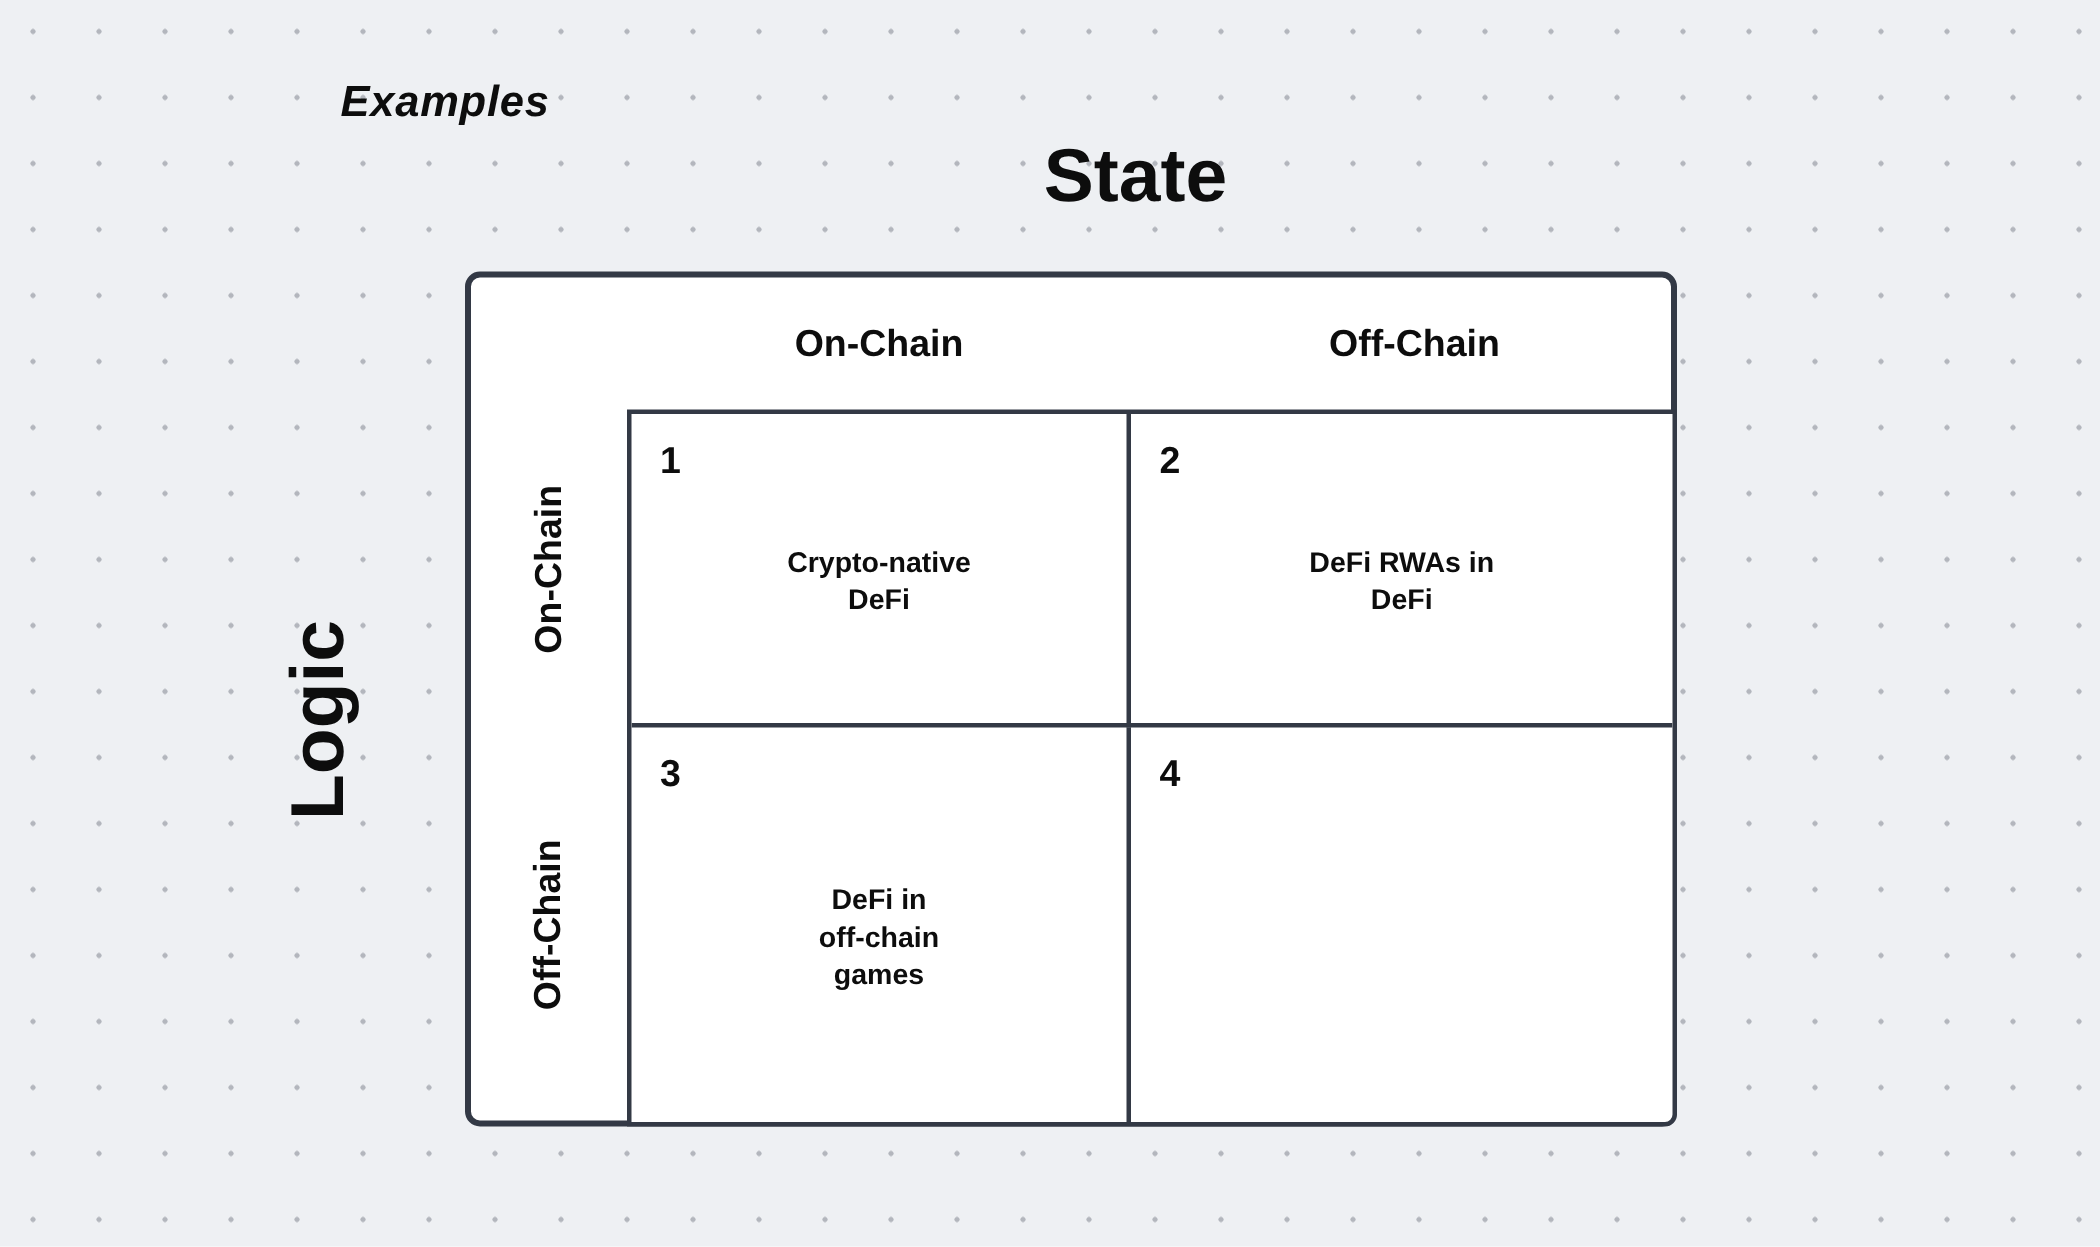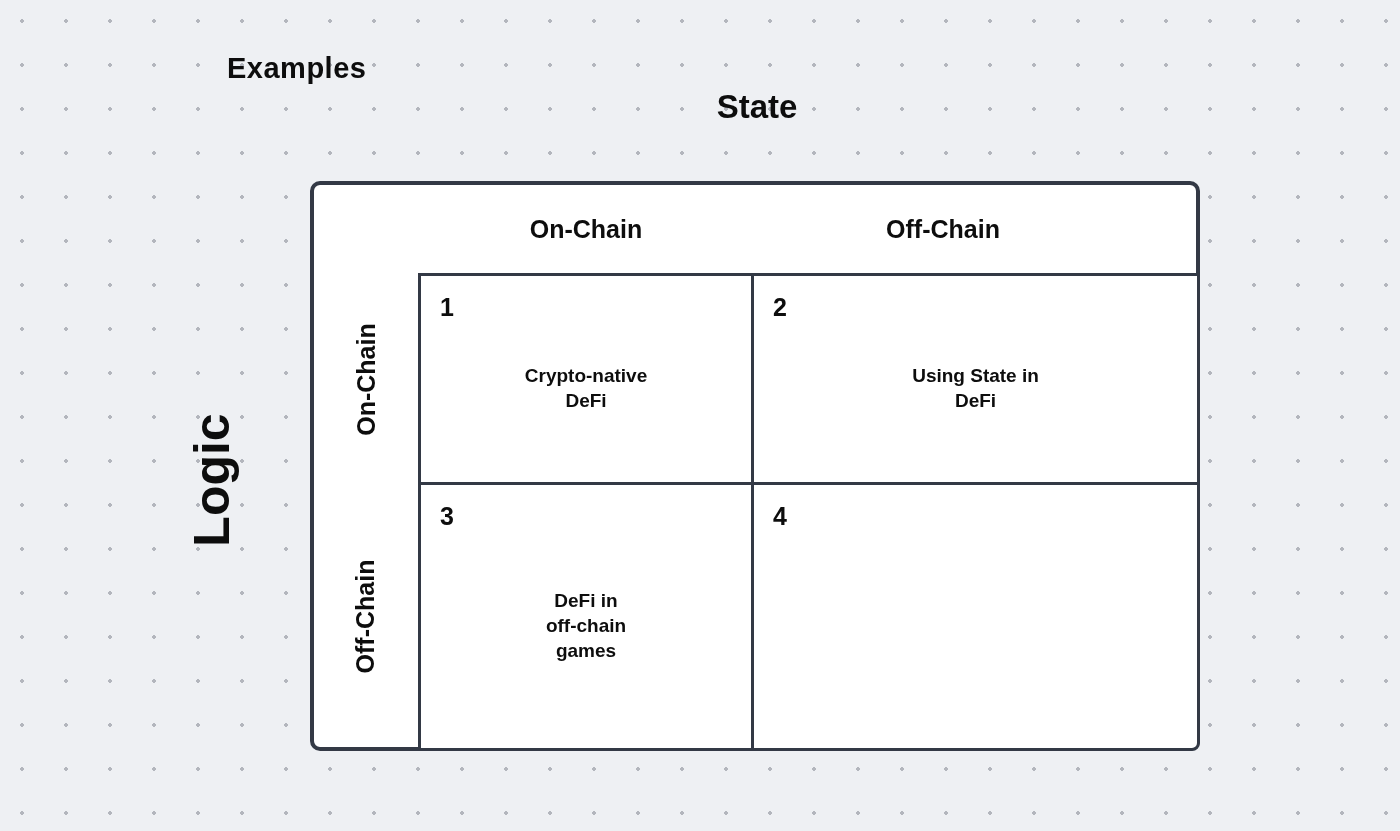--- a/index.html
+++ b/index.html
@@ -23,29 +23,30 @@
     background-image: radial-gradient(circle, var(--dot) 1.6px, transparent 1.9px);
     background-size: 44px 44px;
     background-position: 0px -1px;
   }
   .examples {
     position: absolute;
     left: 227px;
     top: 52px;
     font-size: 29px;
     font-weight: 700;
+    font-style: italic;
     letter-spacing: 0.5px;
   }
   .state-title {
     position: absolute;
     left: 557px;
     top: 88px;
     width: 400px;
     text-align: center;
-    font-size: 33px;
+    font-size: 50px;
     font-weight: 700;
   }
   .logic-title {
     position: absolute;
     left: 132px;
     top: 452px;
     width: 160px;
     height: 56px;
     display: flex;
     align-items: center;
@@ -54,21 +55,21 @@
   .logic-title .vtext {
     font-size: 50px;
     font-weight: 700;
     white-space: nowrap;
     transform: rotate(-90deg);
   }
   .matrix {
     position: absolute;
     left: 310px;
     top: 181px;
-    width: 890px;
+    width: 808px;
     height: 570px;
     background: var(--fill);
     border: 4px solid var(--stroke);
     border-radius: 10px;
   }
   .col-header {
     position: absolute;
     top: 0;
     height: 88px;
     display: flex;
@@ -164,21 +165,21 @@
     <div class="grid">
 
       <div class="cell q1">
         <span class="num">1</span>
         <div class="label">Crypto-native
 DeFi</div>
       </div>
 
       <div class="cell q2">
         <span class="num">2</span>
-        <div class="label">Using State in
+        <div class="label">DeFi RWAs in
 DeFi</div>
       </div>
 
       <div class="cell q3">
         <span class="num">3</span>
         <div class="label">DeFi in
 off-chain
 games</div>
       </div>
 

